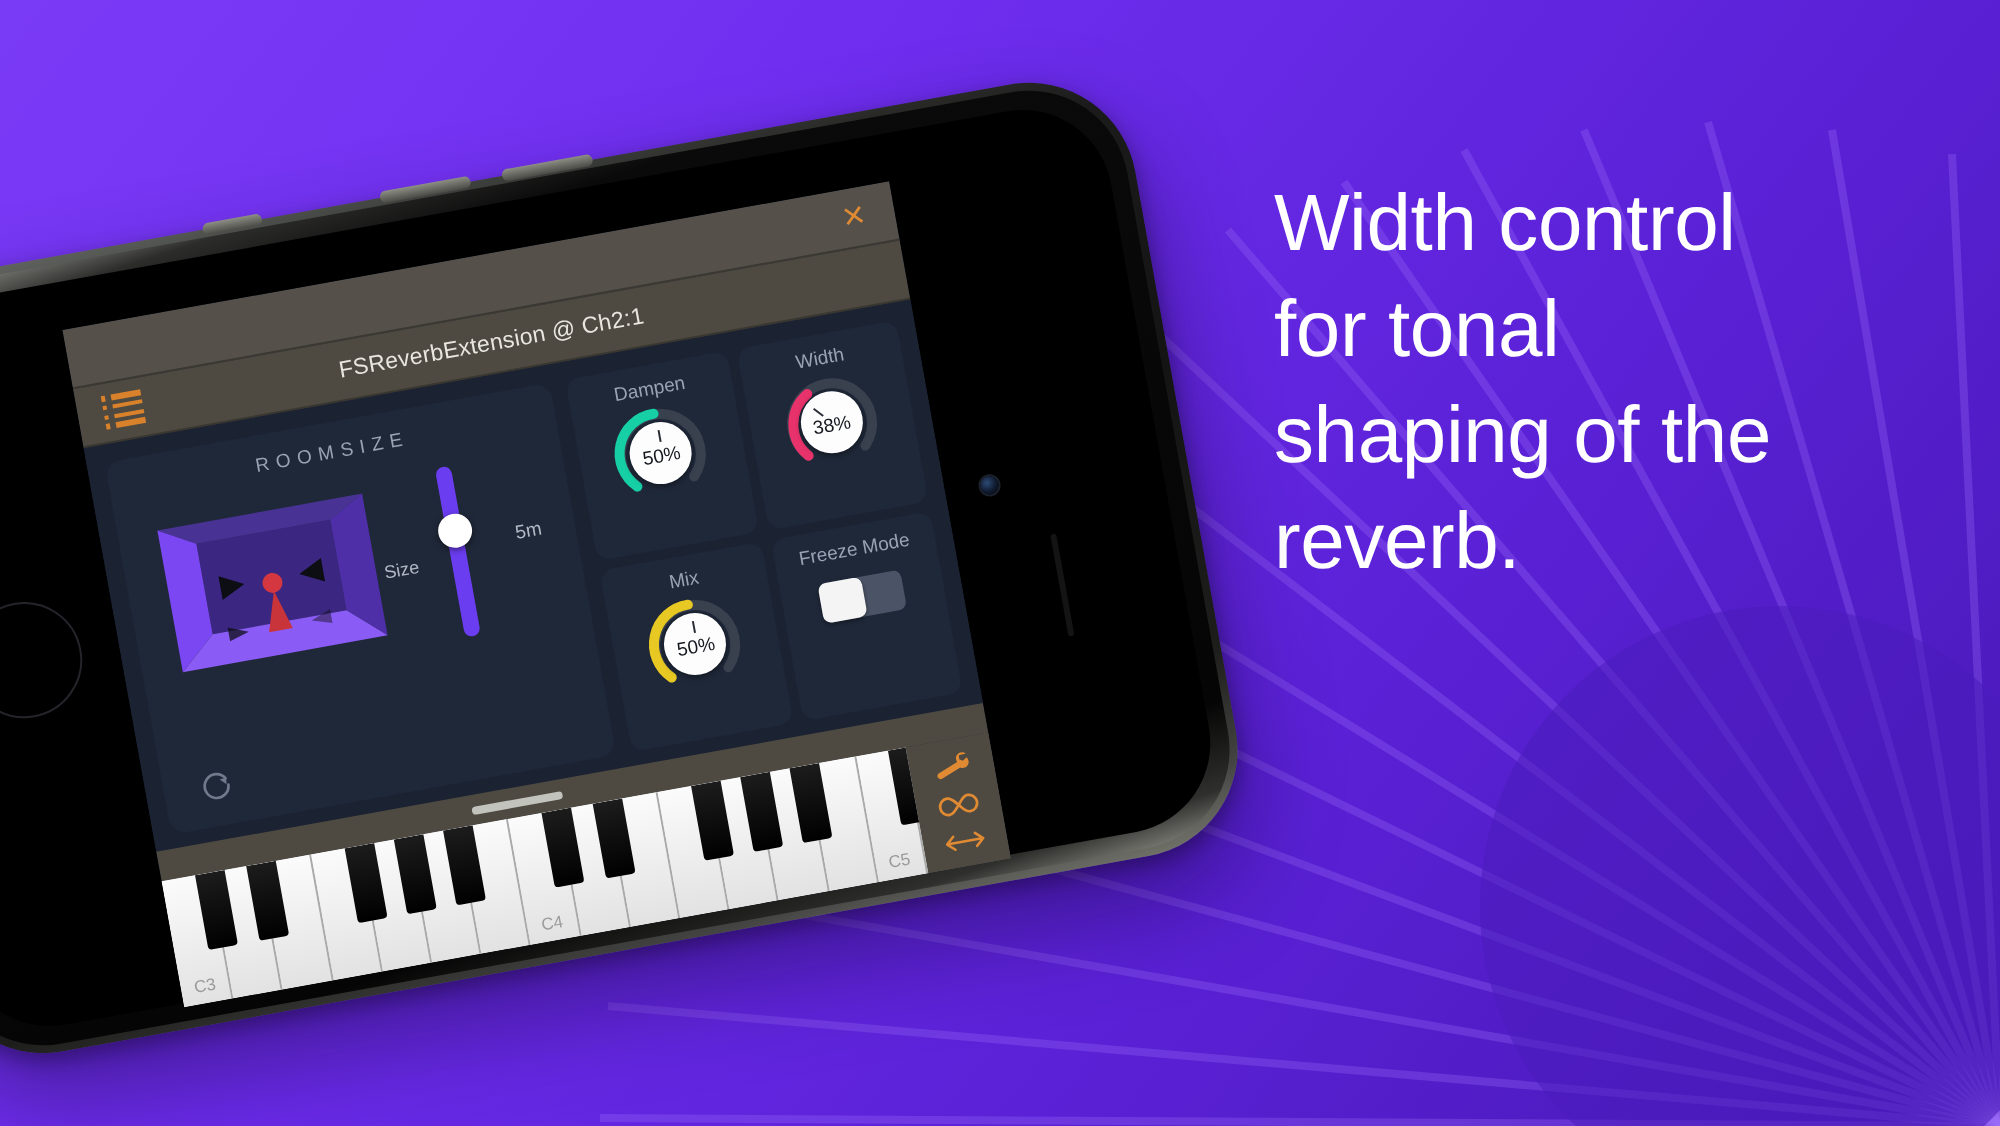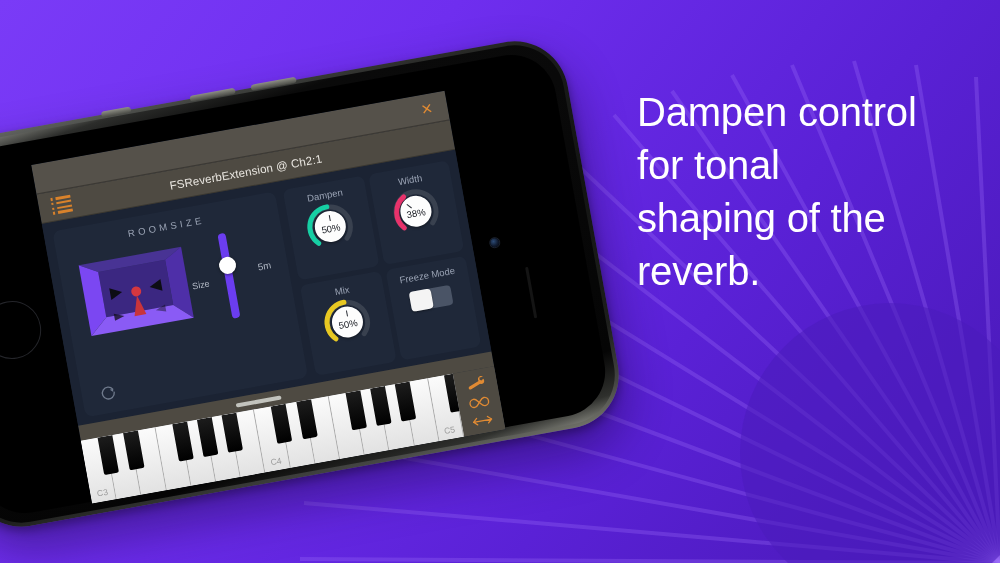--- a/index.html
+++ b/index.html
@@ -323,21 +323,21 @@
       <line x1="720" y1="720" x2="512" y2="222"></line>
       <line x1="720" y1="720" x2="574" y2="218"></line>
       <line x1="720" y1="720" x2="636" y2="222"></line>
       <line x1="720" y1="720" x2="696" y2="234"></line>
       <line x1="720" y1="720" x2="752" y2="254"></line>
     </g>
   </svg>
   <div id="sunburst-core"></div>
 </div>
 
-<div id="headline">Dampen control
+<div id="headline">Width control
 for tonal
 shaping of the
 reverb.</div>
 
 <div id="phone-wrap">
   <div id="phone-body">
     <div class="side-btn" id="btn-power"></div>
     <div class="side-btn" id="btn-vol-up"></div>
     <div class="side-btn" id="btn-vol-dn"></div>
 

